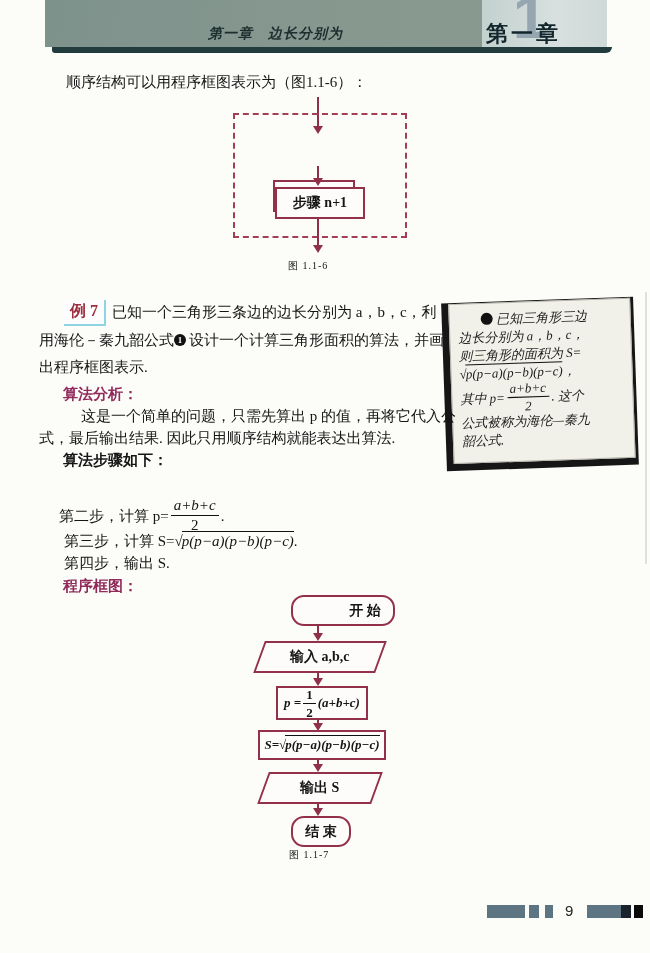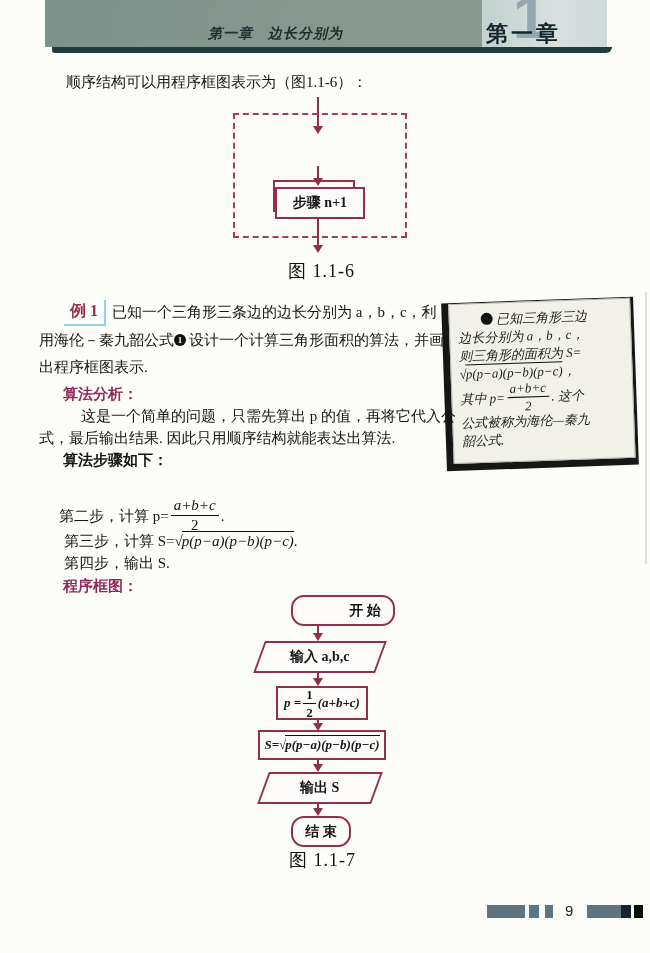--- a/index.html
+++ b/index.html
@@ -61,21 +61,21 @@
   .dashed{
     border:2px dashed #a33f55; background:transparent;
   }
   .terminal{border-radius:13px;}
   .para{
     border:2px solid #93314a; background:#fdfcfa;
     transform:skewX(-20deg);
     display:flex; align-items:center; justify-content:center;
   }
   .para > span{transform:skewX(20deg); font-weight:bold; font-size:14px; white-space:nowrap;}
-  .caption{font-size:18px; color:#111; letter-spacing:1px;}
+  .caption{font-size:10px; color:#111; letter-spacing:1px;}
 
   
   .frac{display:inline-block; vertical-align:-9px; text-align:center; line-height:1; margin:0 2px;}
   .frac .num{display:block; border-bottom:1.2px solid #111; padding:0 3px 2px;}
   .frac .den{display:block; padding-top:2px;}
   .sqrt{white-space:nowrap;}
   .sqrt .sign{font-style:normal;}
   .sqrt .rad{border-top:1.2px solid #111; padding-top:1px; margin-left:-1px;}
   .mvar{font-style:italic;}
 
@@ -134,21 +134,21 @@
   </div>
   <div class="abs fline" style="left:317px; top:166px; height:12px;"></div>
   <div class="abs fhead" style="left:313px; top:178px;"></div>
   <div class="abs fbox" style="left:275px; top:187px; width:86px; height:28px;">
     <span>步骤 n+1</span>
   </div>
   <div class="abs fline" style="left:317px; top:217px; height:28px;"></div>
   <div class="abs fhead" style="left:313px; top:245px;"></div>
   <div class="abs caption" style="left:288px; top:259px;">图 1.1-6</div>
 
-  <div class="abs ex-badge" style="left:64px; top:300px;">例 1</div>
+  <div class="abs ex-badge" style="left:64px; top:300px;">例 7</div>
   <div class="abs t" style="left:112px; top:302px;">已知一个三角形三条边的边长分别为 a，b，c，利</div>
   <div class="abs t" style="left:39px; top:330px;">
     <span>用海伦－秦九韶公式</span><span class="circ1">1</span><span>设计一个计算三角形面积的算法，并画</span>
   </div>
   <div class="abs t" style="left:39px; top:357px;">出程序框图表示.</div>
 
   <div class="abs note-outer">
     <div class="note-paper">
       <div class="note-line" style="text-indent:1.8em;">
         <span class="circ1">1</span><span>已知三角形三边</span>

